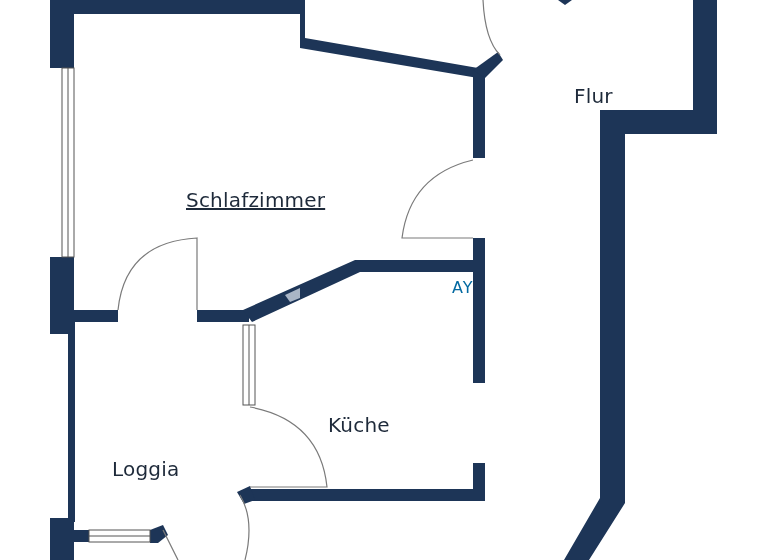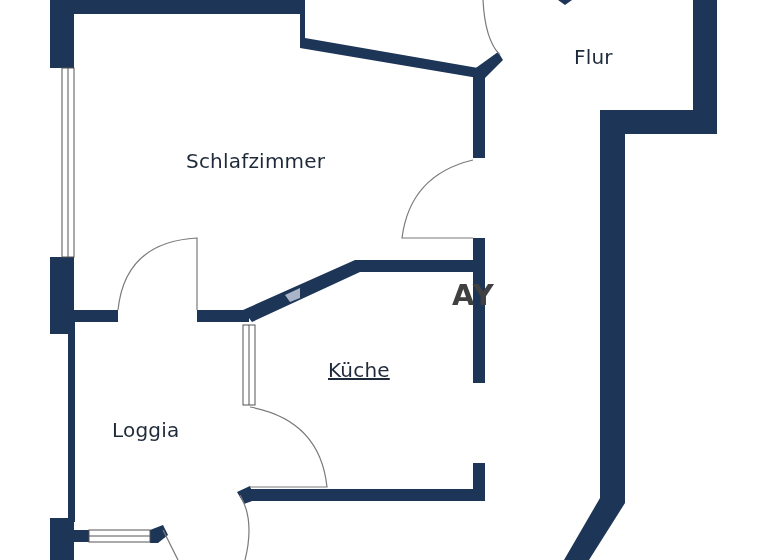--- a/index.html
+++ b/index.html
@@ -1,19 +1,19 @@
 <!DOCTYPE html>
 <html><head>
   <meta charset="utf-8">
   <style>
     html, body { margin:0; padding:0; background:#ffffff; }
     body { width:768px; height:560px; overflow:hidden; position:relative; font-family:"DejaVu Sans", sans-serif; }
     #plan { position:absolute; left:0; top:0; width:768px; height:560px; }
-    .room-label { position:absolute; font-family:"DejaVu Sans", sans-serif; font-size:20px; color:#1e2a3a; font-weight:500; letter-spacing:0.2px; white-space:nowrap; }
-    .watermark { position:absolute; font-family:"DejaVu Sans", sans-serif; font-size:29px; color:#404040; font-weight:bold; letter-spacing:1px; }
+    .room-label { position:absolute; font-family:"DejaVu Sans", sans-serif; font-size:20px; color:#1e2a3a; font-weight:500; letter-spacing:0.2px; white-space:nowrap;margin-top:39px; }
+    .watermark { position:absolute; font-family:"DejaVu Sans", sans-serif; font-size:16px; color:#0369a1; font-weight:normal; letter-spacing:1px; }
   </style>
 </head>
 <body>
 
 <svg id="plan" viewBox="0 0 768 560" xmlns="http://www.w3.org/2000/svg">
   <g fill="#1d3557" stroke="none">
 
     <polygon points="50,0 305,0 305,38 478,68 478,78 300,48 300,14 74,14 74,68 50,68"></polygon>
 
     <rect x="50" y="0" width="24" height="68"></rect>
@@ -63,17 +63,17 @@
     <path d="M473,160 Q410,175 402,238 L473,238"></path>
     <path d="M118,310 Q125,242 197,238 L197,310"></path>
     <path d="M250,407 Q320,420 327,487 L250,487"></path>
     <path d="M240,495 Q255,520 245,560"></path>
     <line x1="163" y1="530" x2="178" y2="560"></line>
   </g>
 
   <polygon points="285,295 300,288 300,298 290,302" fill="#a9b5c6"></polygon>
 </svg>
 
-<div class="room-label" style="left:186px; top:149px;">Schlafzimmer</div>
+<div class="room-label" style="left:186px; top:149px;text-decoration:underline;">Schlafzimmer</div>
 <div class="room-label" style="left:574px; top:45px;">Flur</div>
-<div class="room-label" style="left:328px; top:358px;text-decoration:underline;">Küche</div>
+<div class="room-label" style="left:328px; top:374px;">Küche</div>
 <div class="room-label" style="left:112px; top:418px;">Loggia</div>
 <div class="watermark" style="left:452px; top:278px;">AY</div>
 
 </body></html>

